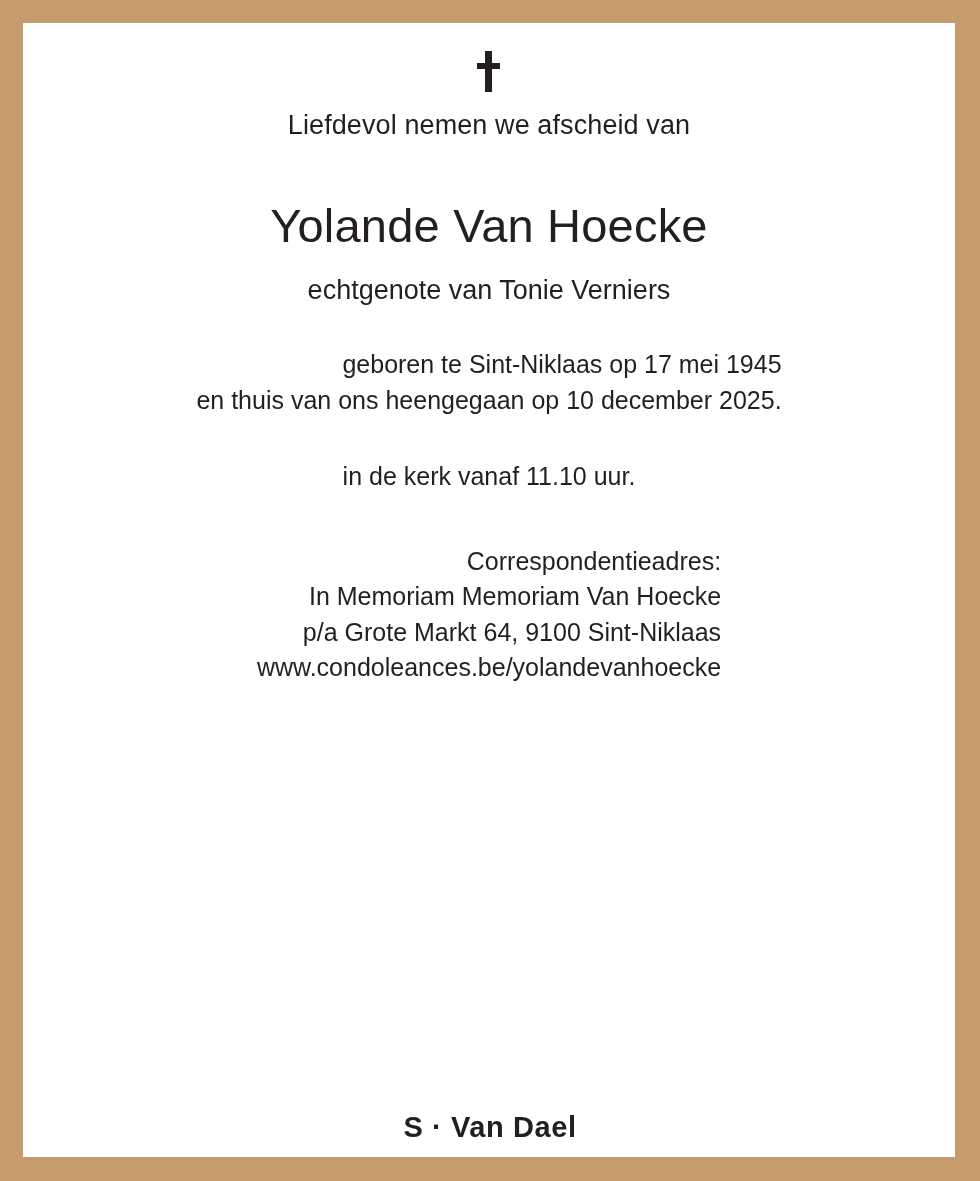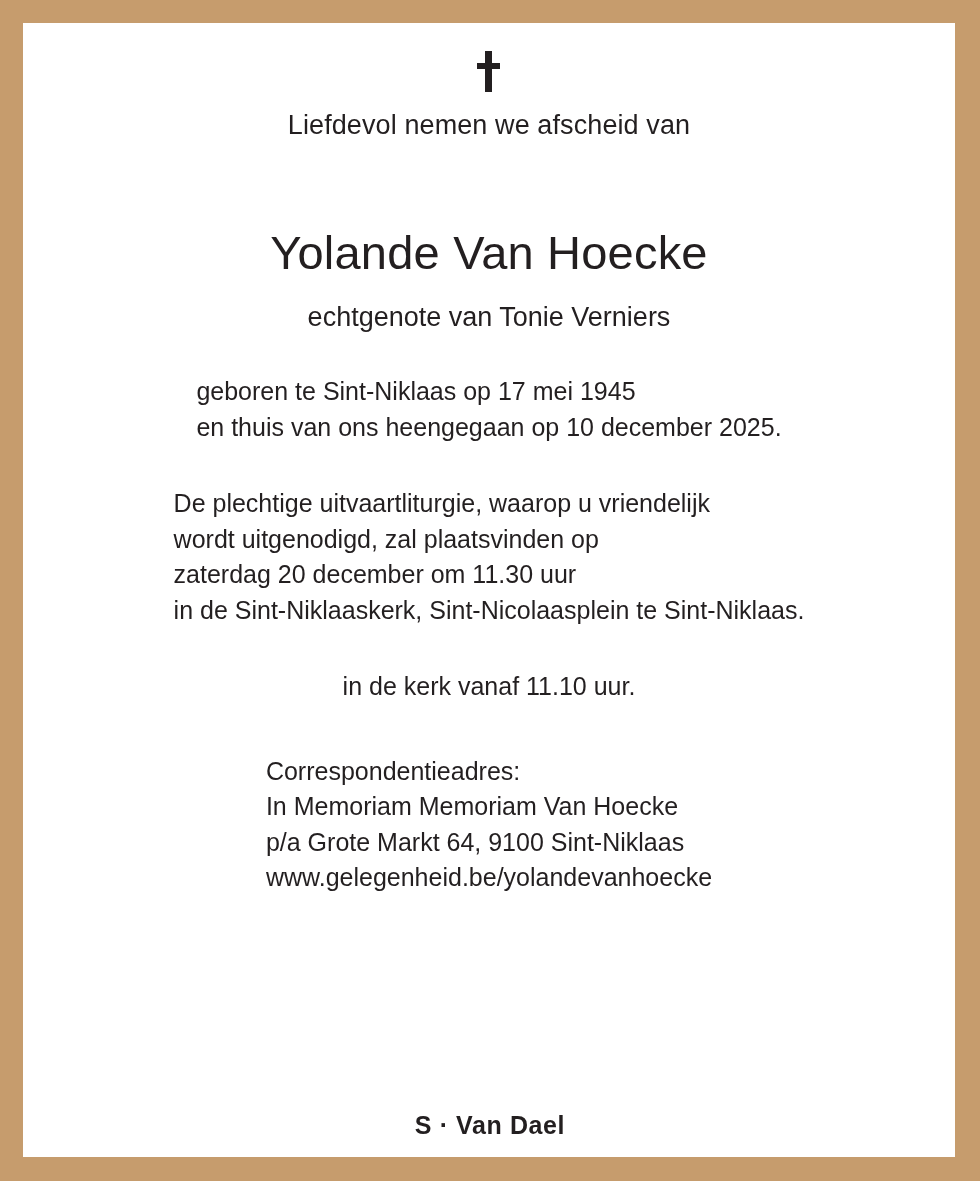--- a/index.html
+++ b/index.html
@@ -64,52 +64,52 @@
   .intro {
     font-size: 27px;
     color: #231f20;
     margin-top: 11px;
     letter-spacing: 0.1px;
   }
 
   .deceased-name {
     font-size: 47px;
     color: #231f20;
-    margin-top: 84px;
+    margin-top: 57px;
     letter-spacing: 0.2px;
     white-space: nowrap;
   }
 
   .spouse {
     font-size: 27px;
     color: #231f20;
     margin-top: 22px;
   }
 
   .block {
     margin-top: 41px;
-    text-align: left;
+    text-align: right;
     color: #231f20;
     font-size: 25px;
     line-height: 1.42;
   }
   .block.tight { margin-top: 49px; }
 
   .block .line {
     display: block;
     white-space: nowrap;
   }
 
   .logo {
     position: absolute;
     left: 0;
     right: 0;
     top: 1111px;
     text-align: center;
-    font-size: 25px;
+    font-size: 29px;
     font-weight: bold;
     color: #231f20;
     letter-spacing: 0.6px;
   }
 </style>
 </head>
 <body>
 
 <div class="notice">
 
@@ -124,37 +124,31 @@
 
     <div class="deceased-name">Yolande Van Hoecke</div>
 
     <div class="spouse">echtgenote van Tonie Verniers</div>
 
     <div class="block">
       <span class="line">geboren te Sint-Niklaas op 17 mei 1945</span>
       <span class="line">en thuis van ons heengegaan op 10 december 2025.</span>
     </div>
 
-    <div class="block">
-      <span class="line">De plechtige uitvaartliturgie, waarop u vriendelijk</span>
-      <span class="line">wordt uitgenodigd, zal plaatsvinden op</span>
-      <span class="line">zaterdag 20 december om 11.30 uur</span>
-      <span class="line">in de Sint-Niklaaskerk, Sint-Nicolaasplein te Sint-Niklaas.</span>
-    </div>
 
     <div class="block">
       <span class="line">in de kerk vanaf 11.10 uur.</span>
     </div>
 
 
     <div class="block tight">
       <span class="line">Correspondentieadres:</span>
       <span class="line">In Memoriam Memoriam Van Hoecke</span>
       <span class="line">p/a Grote Markt 64, 9100 Sint-Niklaas</span>
-      <span class="line">www.gelegenheid.be/yolandevanhoecke</span>
+      <span class="line">www.condoleances.be/yolandevanhoecke</span>
     </div>
 
   </div>
 
   <div class="logo">S · Van Dael</div>
 
   <div class="footer-bar-left"></div>
   <div class="footer-bar-right"></div>
 
 </div>

